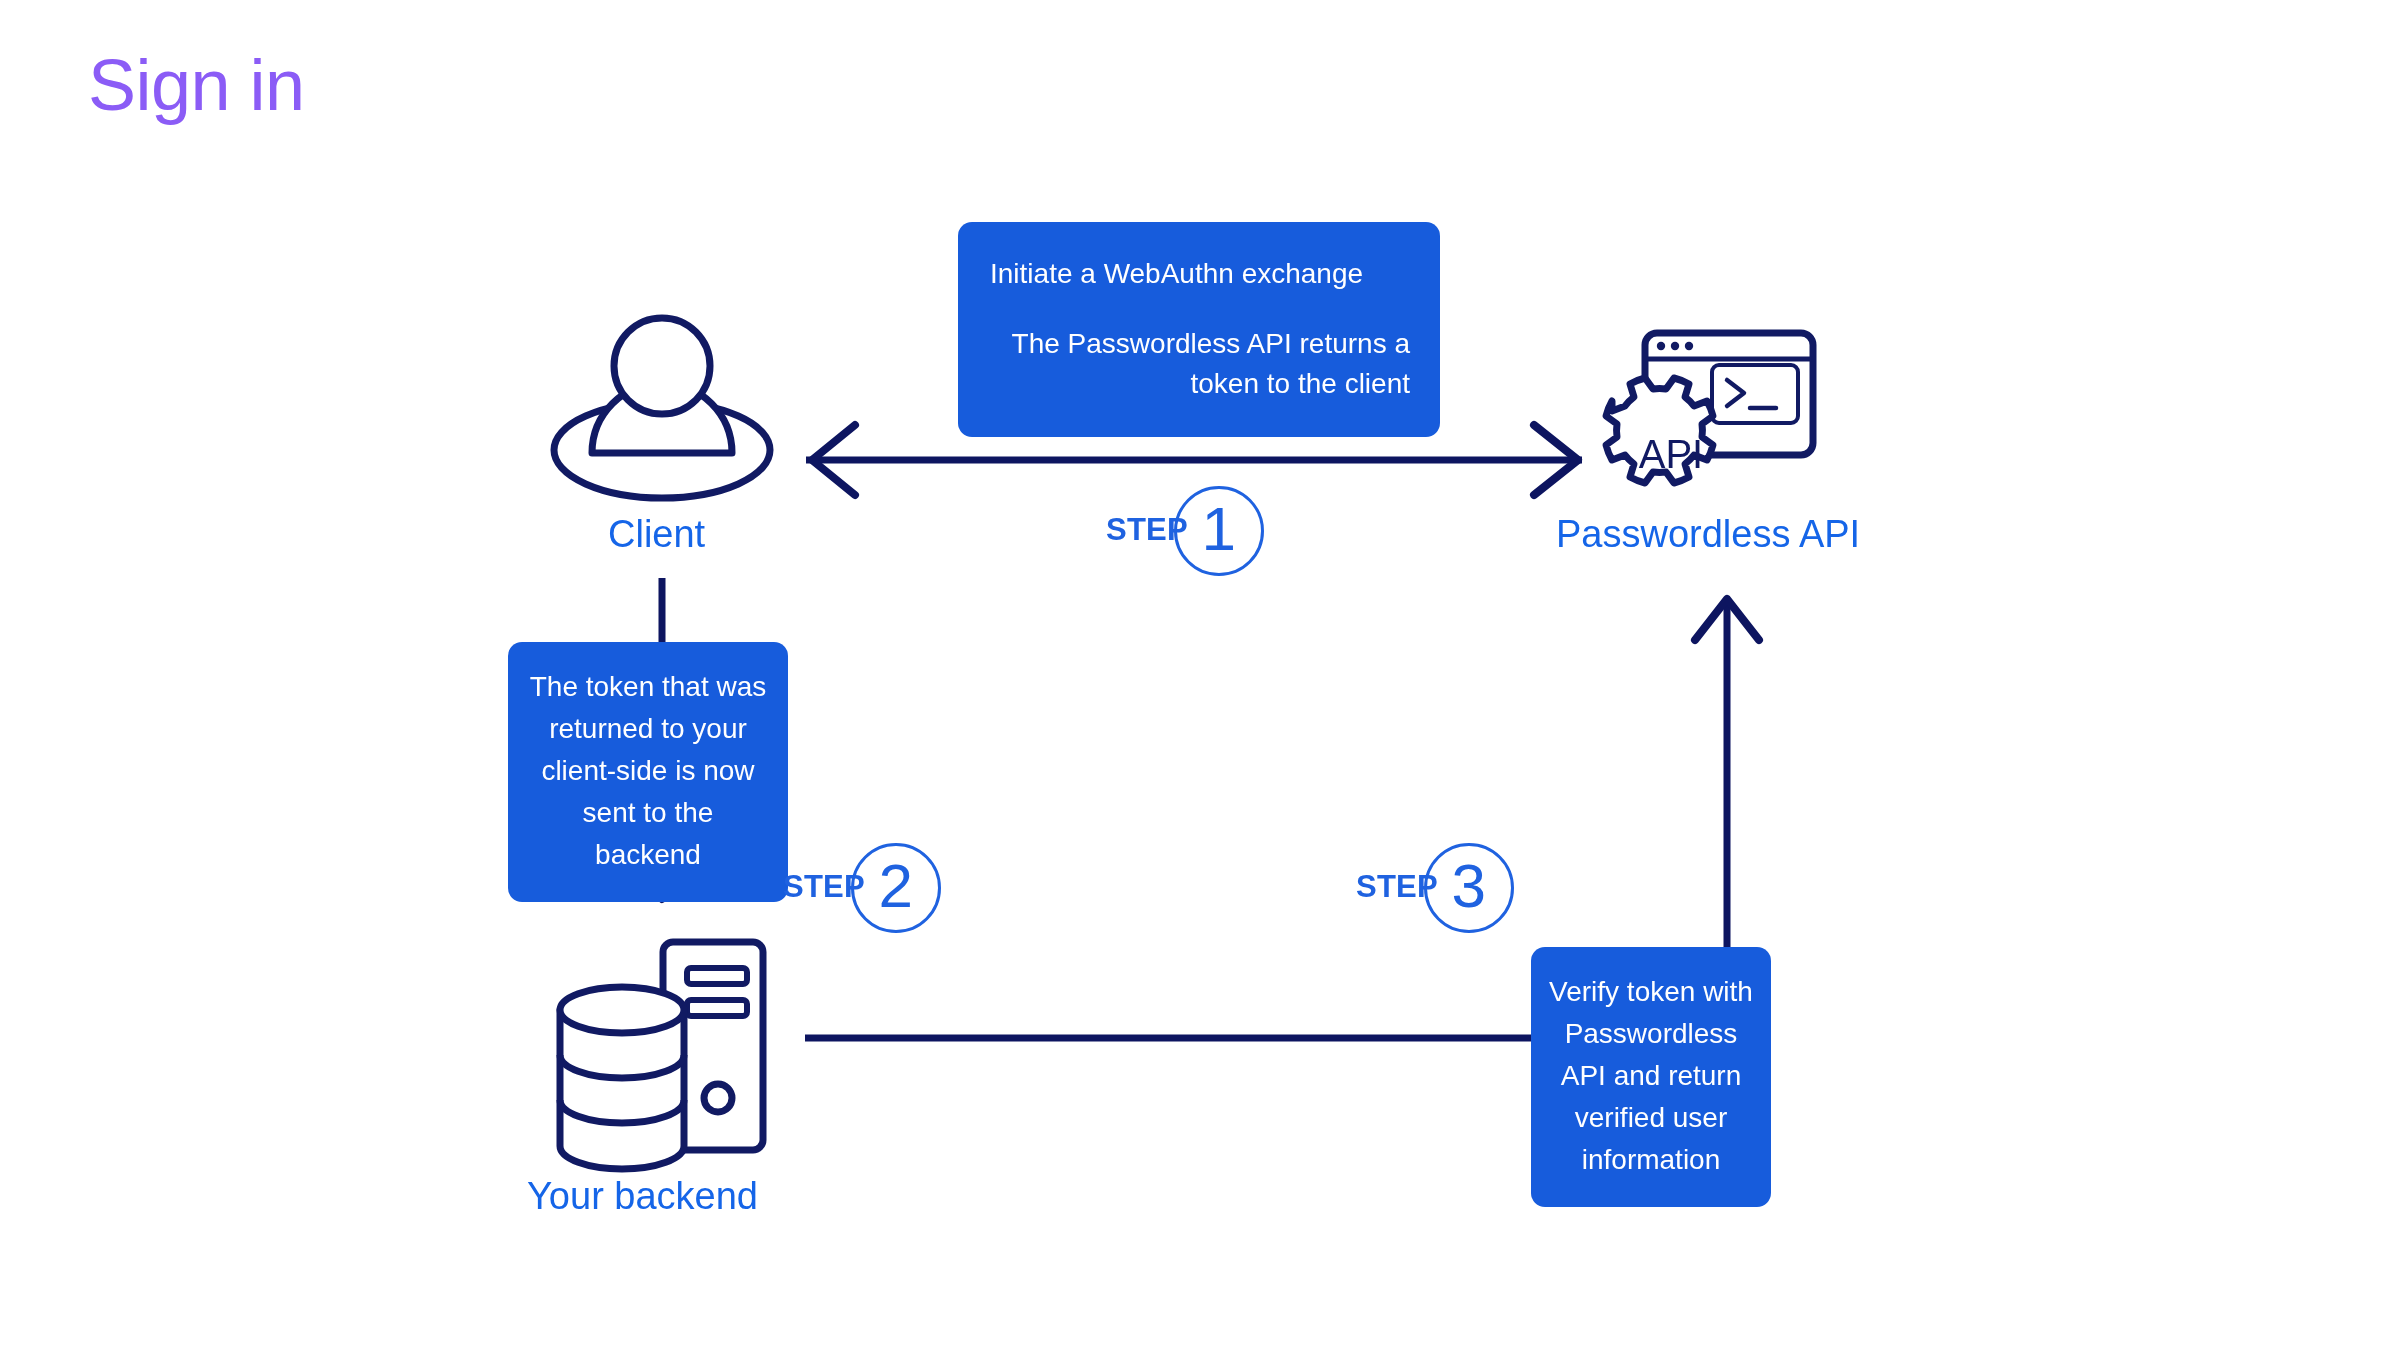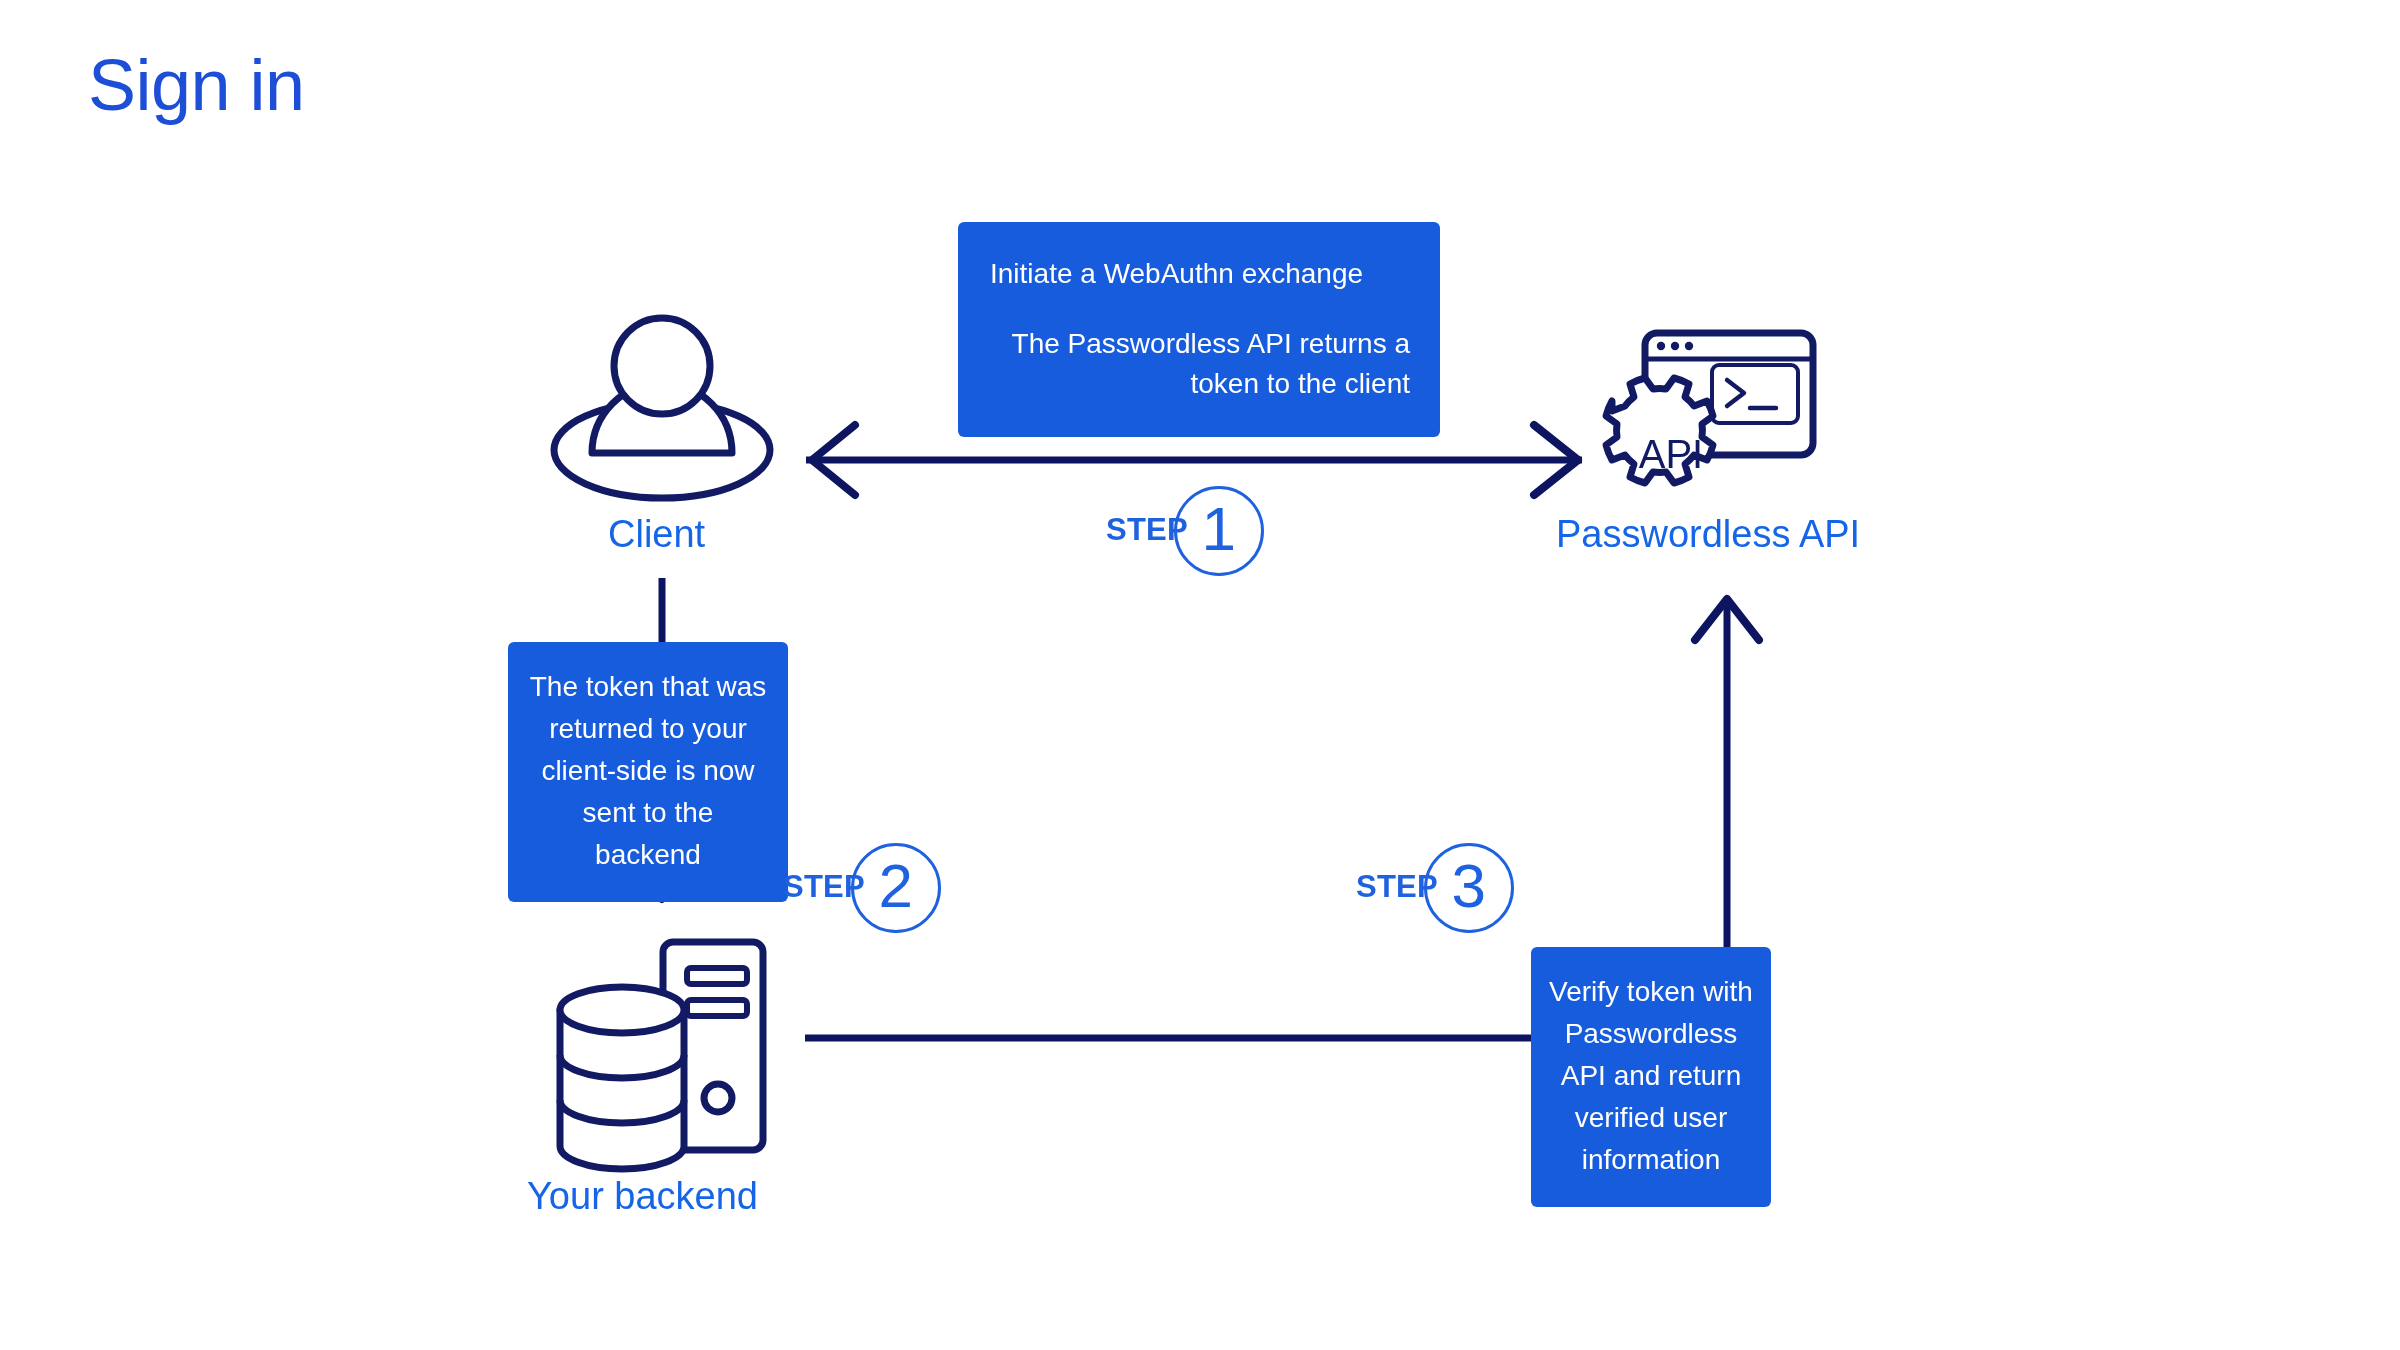--- a/index.html
+++ b/index.html
@@ -26,39 +26,39 @@
   }
 
   
   #page-title {
     position: absolute;
     left: 88px;
     top: 48px;
     font-size: 72px;
     line-height: 1.05;
     font-weight: 400;
-    color: #1d4ed8;
+    color: #8b5cf6;
     letter-spacing: -0.5px;
     white-space: nowrap;
   }
 
   
   #diagram-lines {
     position: absolute;
     left: 0;
     top: 0;
     width: 2400px;
     height: 1350px;
   }
 
   
   .callout {
     position: absolute;
     background: #175cdc;
-    border-radius: 6px;
+    border-radius: 14px;
     color: #ffffff;
     font-size: 28px;
     line-height: 1.42;
     font-weight: 400;
     box-sizing: border-box;
   }
   .callout p {
     margin: 0;
   }
   .callout p + p {

